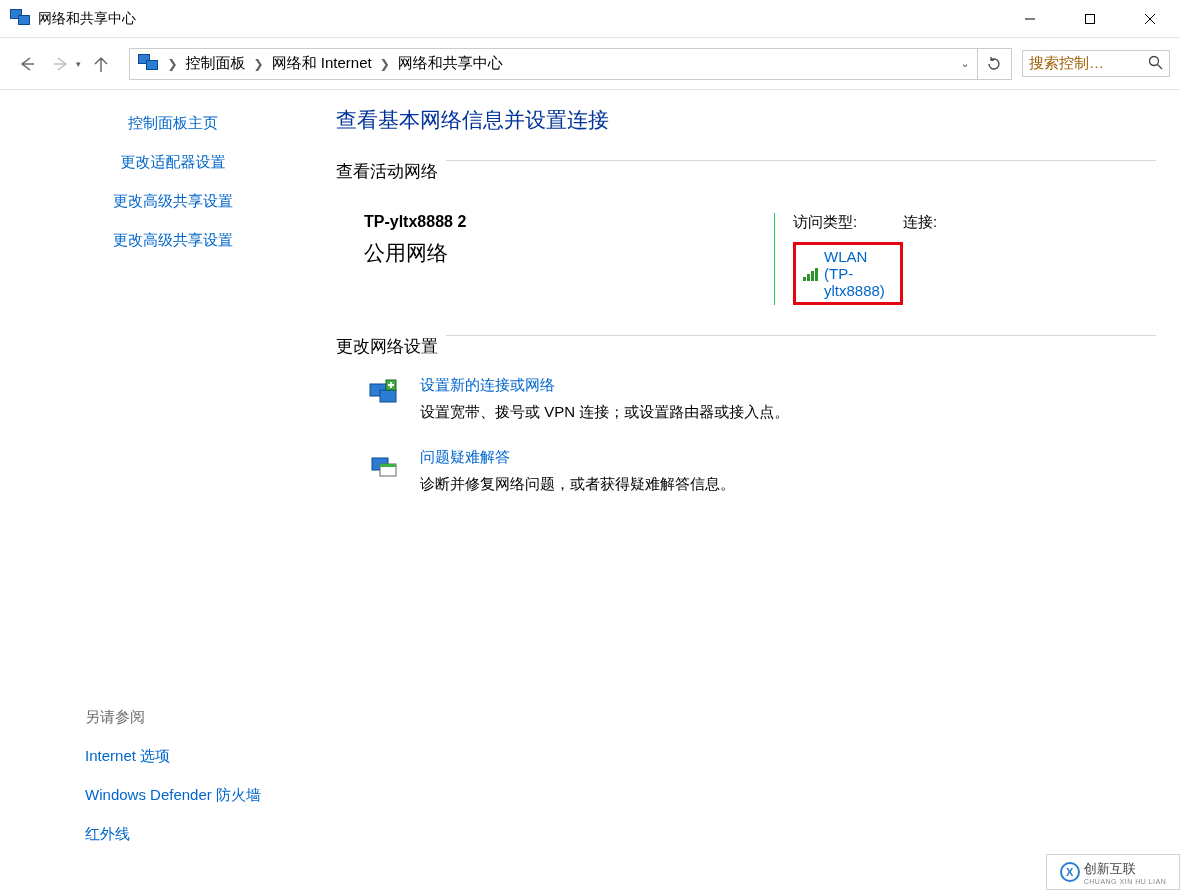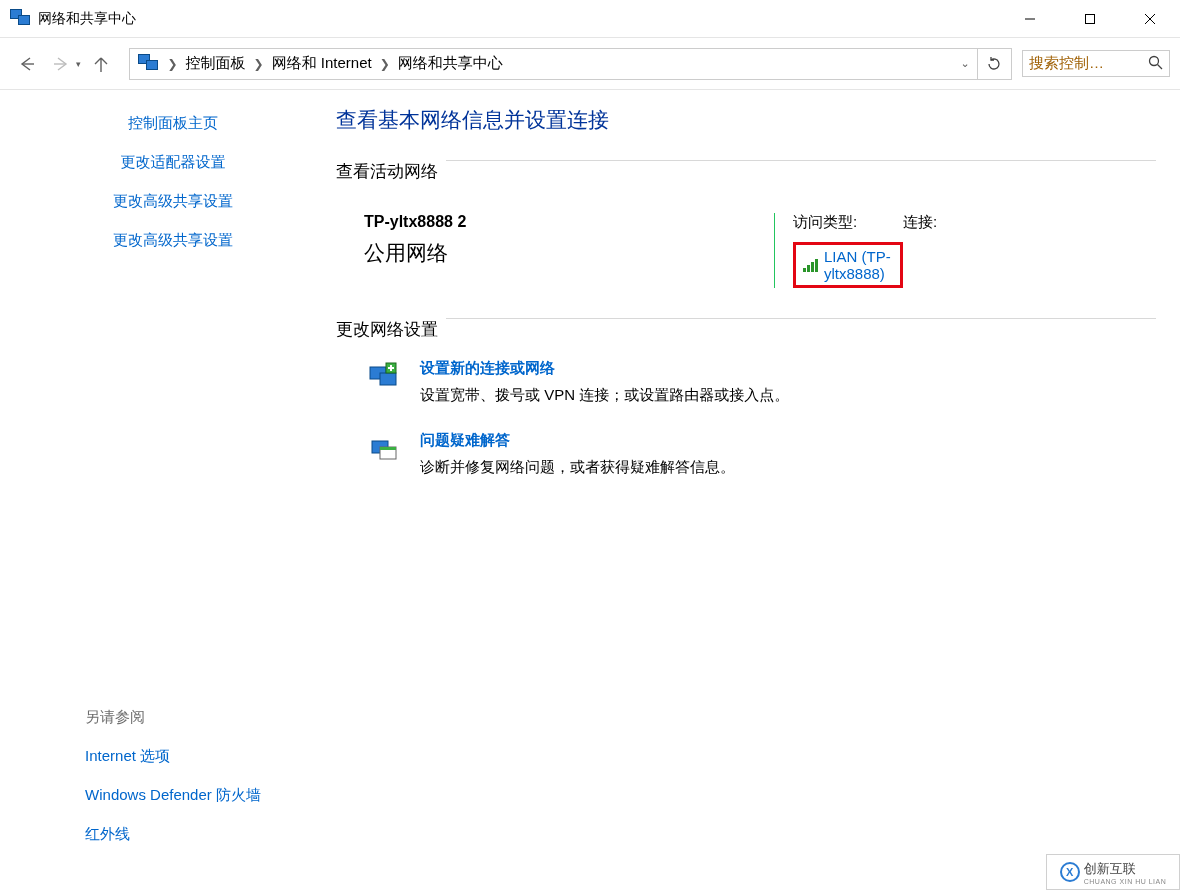--- a/index.html
+++ b/index.html
@@ -179,21 +179,21 @@
   .signal-icon span:nth-child(3){height:10px;}
   .signal-icon span:nth-child(4){height:13px;}
 
   .settings-list { padding-left: 30px; }
   .setting-item { display: flex; gap: 18px; margin-bottom: 26px; }
   .setting-icon {
     width: 36px; height: 36px;
     display:flex; align-items:center; justify-content:center;
     flex-shrink:0;
   }
-  .setting-text .setting-link { color: #0066cc; font-size: 15px; margin-bottom: 8px; display: block; font-weight: bold; }
+  .setting-text .setting-link { color: #0066cc; font-size: 15px; margin-bottom: 8px; display: block; }
   .setting-text .setting-desc { font-size: 15px; color: #000; }
 
   
   .cp-icon {
     width: 22px; height: 20px; position: relative; display:inline-block;
   }
   .cp-icon .mon { position:absolute; width:12px; height:10px; background:#2b7cd3; border:1px solid #0a4b89; }
   .cp-icon .mon.mon1 { left:0; top:0; }
   .cp-icon .mon.mon2 { left:8px; top:6px; }
 
@@ -341,21 +341,21 @@
         <div>访问类型:</div>
         <div>连接:</div>
         <div>
           <span class="wlan-link-box">
             <span class="signal-icon">
                 <span></span>
                 <span></span>
                 <span></span>
                 <span></span>
               </span>
-            <span>LIAN (TP-yltx8888)</span>
+            <span>WLAN (TP-yltx8888)</span>
           </span>
         </div>
       </div>
     </div>
 
     <div class="section-label-row">
       <span class="section-label">更改网络设置</span>
       <span class="rule"></span>
     </div>
 

